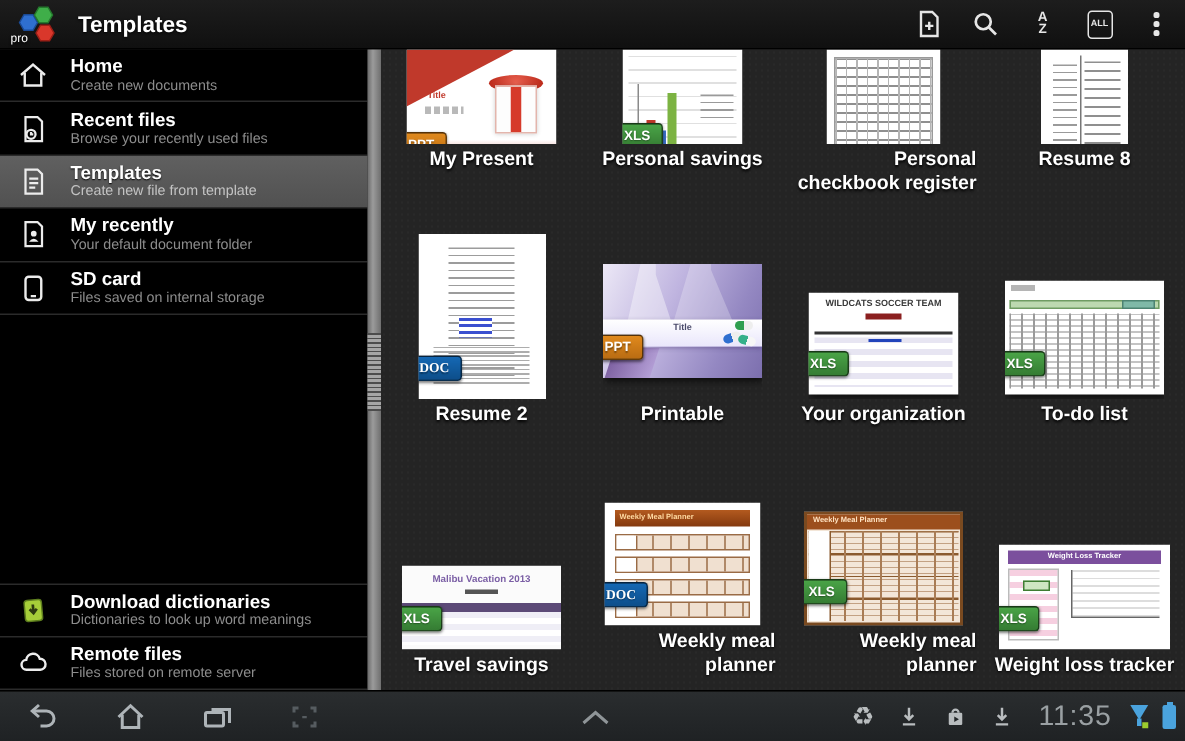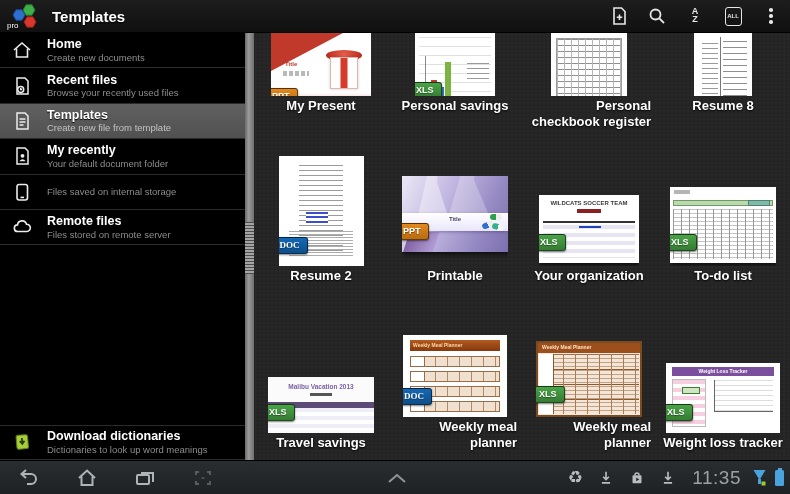--- a/index.html
+++ b/index.html
@@ -308,48 +308,49 @@
       </div>
 
       <div class="side-item">
         <span class="side-icon">
           <svg width="22" height="22" viewBox="0 0 22 22" fill="none" stroke="currentColor" stroke-width="1.6">
             <rect x="6" y="3.5" width="10.5" height="15.5" rx="2.2"></rect>
             <path d="M9.5 16.4 H13"></path>
           </svg>
         </span>
         <span class="side-text">
+          <span class="side-label">SD card</span>
           <span class="side-sub">Files saved on internal storage</span>
-        </span>
-      </div>
-
-      <div class="side-item">
-        <span class="side-icon">
-          <svg width="22" height="22" viewBox="0 0 22 22" fill="none" stroke="currentColor" stroke-width="1.6">
-            <path d="M6.8 15.5 a3.3 3.3 0 0 1 -0.3 -6.6 a4.6 4.6 0 0 1 9 -0.7 a2.9 2.9 0 0 1 0.4 7.3 Z"></path>
-          </svg>
-        </span>
-        <span class="side-text">
-          <span class="side-label">Remote files</span>
-          <span class="side-sub">Files stored on remote server</span>
         </span>
       </div>
 
       <div class="side-item side-footer">
         <span class="side-icon">
           <svg width="22" height="22" viewBox="0 0 22 22">
             <g transform="rotate(-5 11 11)">
               <rect x="5.5" y="4" width="11.5" height="14" rx="2" fill="#a6ce39" stroke="#5d7d1e" stroke-width="1"></rect>
               <path d="M11.2 7 V12 M8.8 10 L11.2 12.8 L13.6 10" fill="none" stroke="#2d3a10" stroke-width="1.8"></path>
             </g>
           </svg>
         </span>
         <span class="side-text">
           <span class="side-label">Download dictionaries</span>
           <span class="side-sub">Dictionaries to look up word meanings</span>
+        </span>
+      </div>
+
+      <div class="side-item">
+        <span class="side-icon">
+          <svg width="22" height="22" viewBox="0 0 22 22" fill="none" stroke="currentColor" stroke-width="1.6">
+            <path d="M6.8 15.5 a3.3 3.3 0 0 1 -0.3 -6.6 a4.6 4.6 0 0 1 9 -0.7 a2.9 2.9 0 0 1 0.4 7.3 Z"></path>
+          </svg>
+        </span>
+        <span class="side-text">
+          <span class="side-label">Remote files</span>
+          <span class="side-sub">Files stored on remote server</span>
         </span>
       </div>
     </div>
 
     <div class="pane-divider">
       <div class="pane-grip"></div>
     </div>
 
     <div class="content">
 

